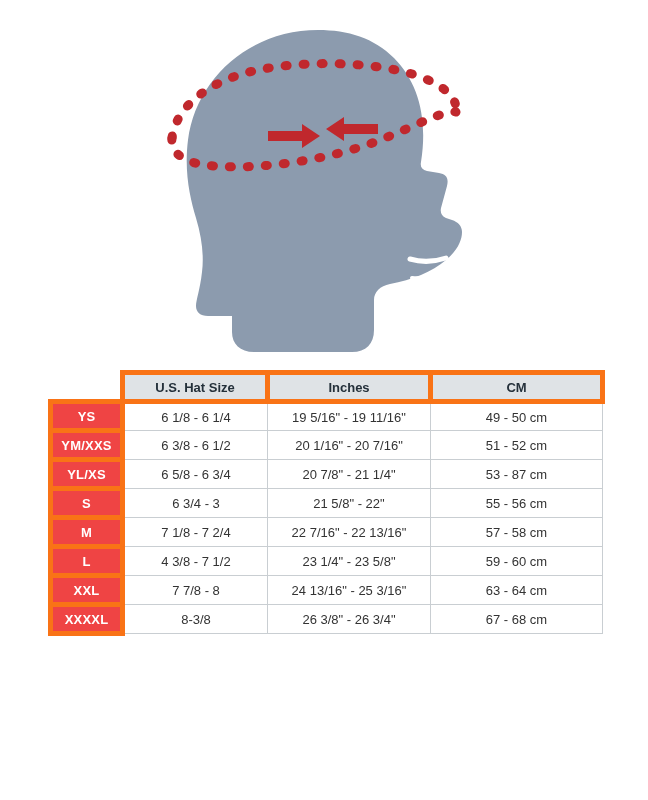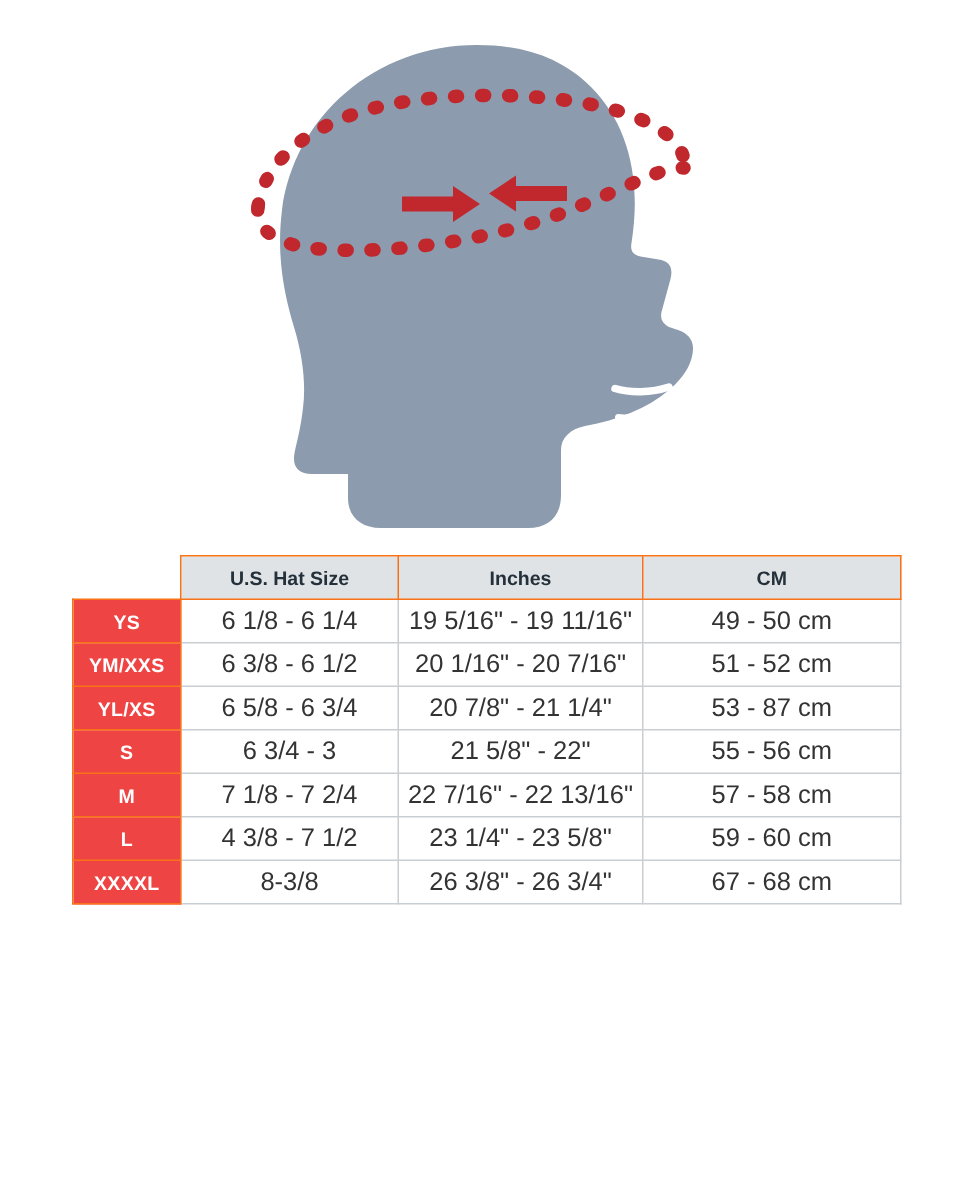--- a/index.html
+++ b/index.html
@@ -55,21 +55,21 @@
     table-layout: fixed;
     font-size: 13px;
   }
   table.size-chart col.c-size  { width: 72px; }
   table.size-chart col.c-hat   { width: 145px; }
   table.size-chart col.c-in    { width: 163px; }
   table.size-chart col.c-cm    { width: 172px; }
 
   table.size-chart th,
   table.size-chart td {
-    border: 1px solid #f97316;
+    border: 5px solid #f97316;
     text-align: center;
     height: 29px;
     padding: 0 2px;
     box-sizing: border-box;
   }
   .hdr-blank {
     background: #ffffff;
     border: none !important;
   }
   .hdr-cell {
@@ -82,21 +82,21 @@
     background: #ef4444;
     color: #ffffff;
     font-weight: bold;
     font-size: 13px;
     letter-spacing: 0.2px;
   }
   .val-cell {
     background: #ffffff;
     color: #333333;
     border: 1px solid #c9ced2 !important;
-    font-size: 17px;
+    font-size: 13px;
   }
 </style>
 </head>
 <body>
 
 <div class="page">
 
   <div class="illustration">
     <svg class="head-svg" width="648" height="370" viewBox="0 0 648 370" xmlns="http://www.w3.org/2000/svg">
 
@@ -205,20 +205,26 @@
           <td class="val-cell">22 7/16" - 22 13/16"</td>
           <td class="val-cell">57 - 58 cm</td>
         </tr>
         <tr>
           <td class="size-cell">L</td>
           <td class="val-cell">4 3/8 - 7 1/2</td>
           <td class="val-cell">23 1/4" - 23 5/8"</td>
           <td class="val-cell">59 - 60 cm</td>
         </tr>
         <tr>
+          <td class="size-cell">XXL</td>
+          <td class="val-cell">7 7/8 - 8</td>
+          <td class="val-cell">24 13/16" - 25 3/16"</td>
+          <td class="val-cell">63 - 64 cm</td>
+        </tr>
+        <tr>
           <td class="size-cell">XXXXL</td>
           <td class="val-cell">8-3/8</td>
           <td class="val-cell">26 3/8" - 26 3/4"</td>
           <td class="val-cell">67 - 68 cm</td>
         </tr>
       </tbody>
     </table>
   </div>
 
 </div>

